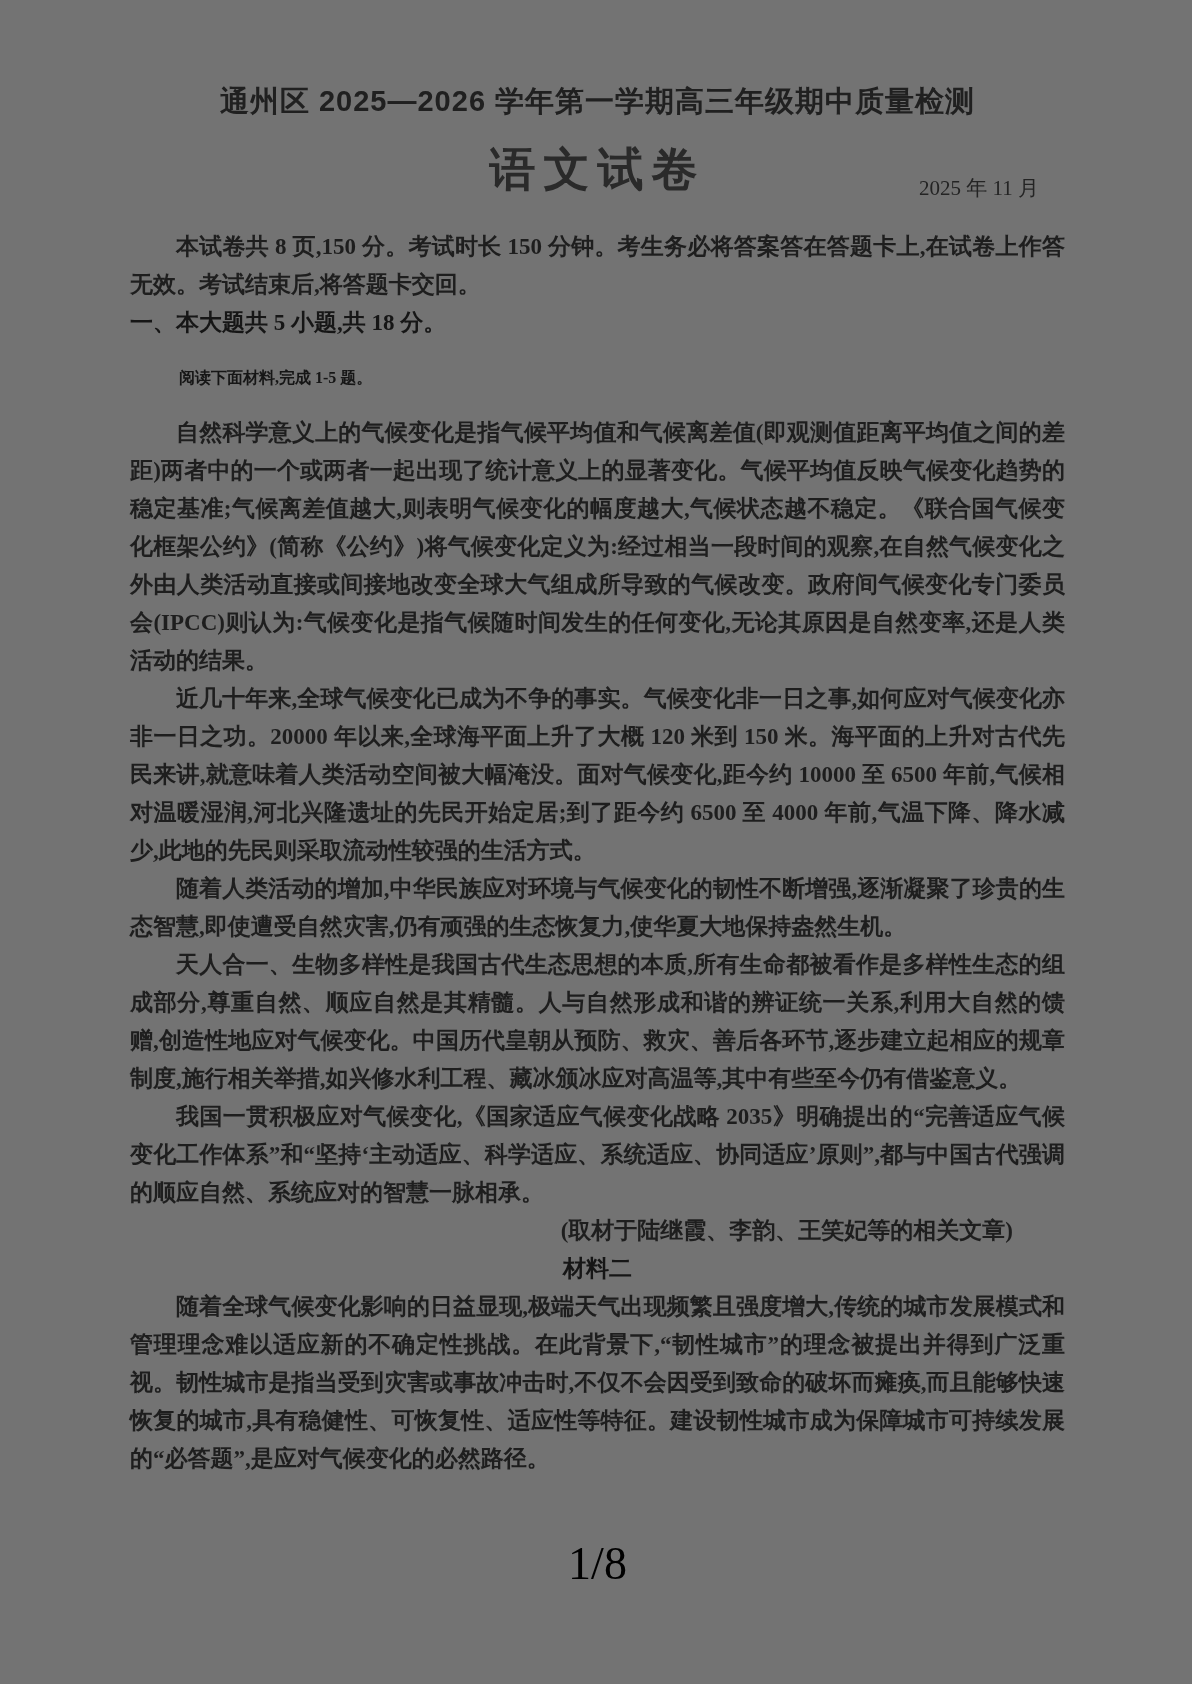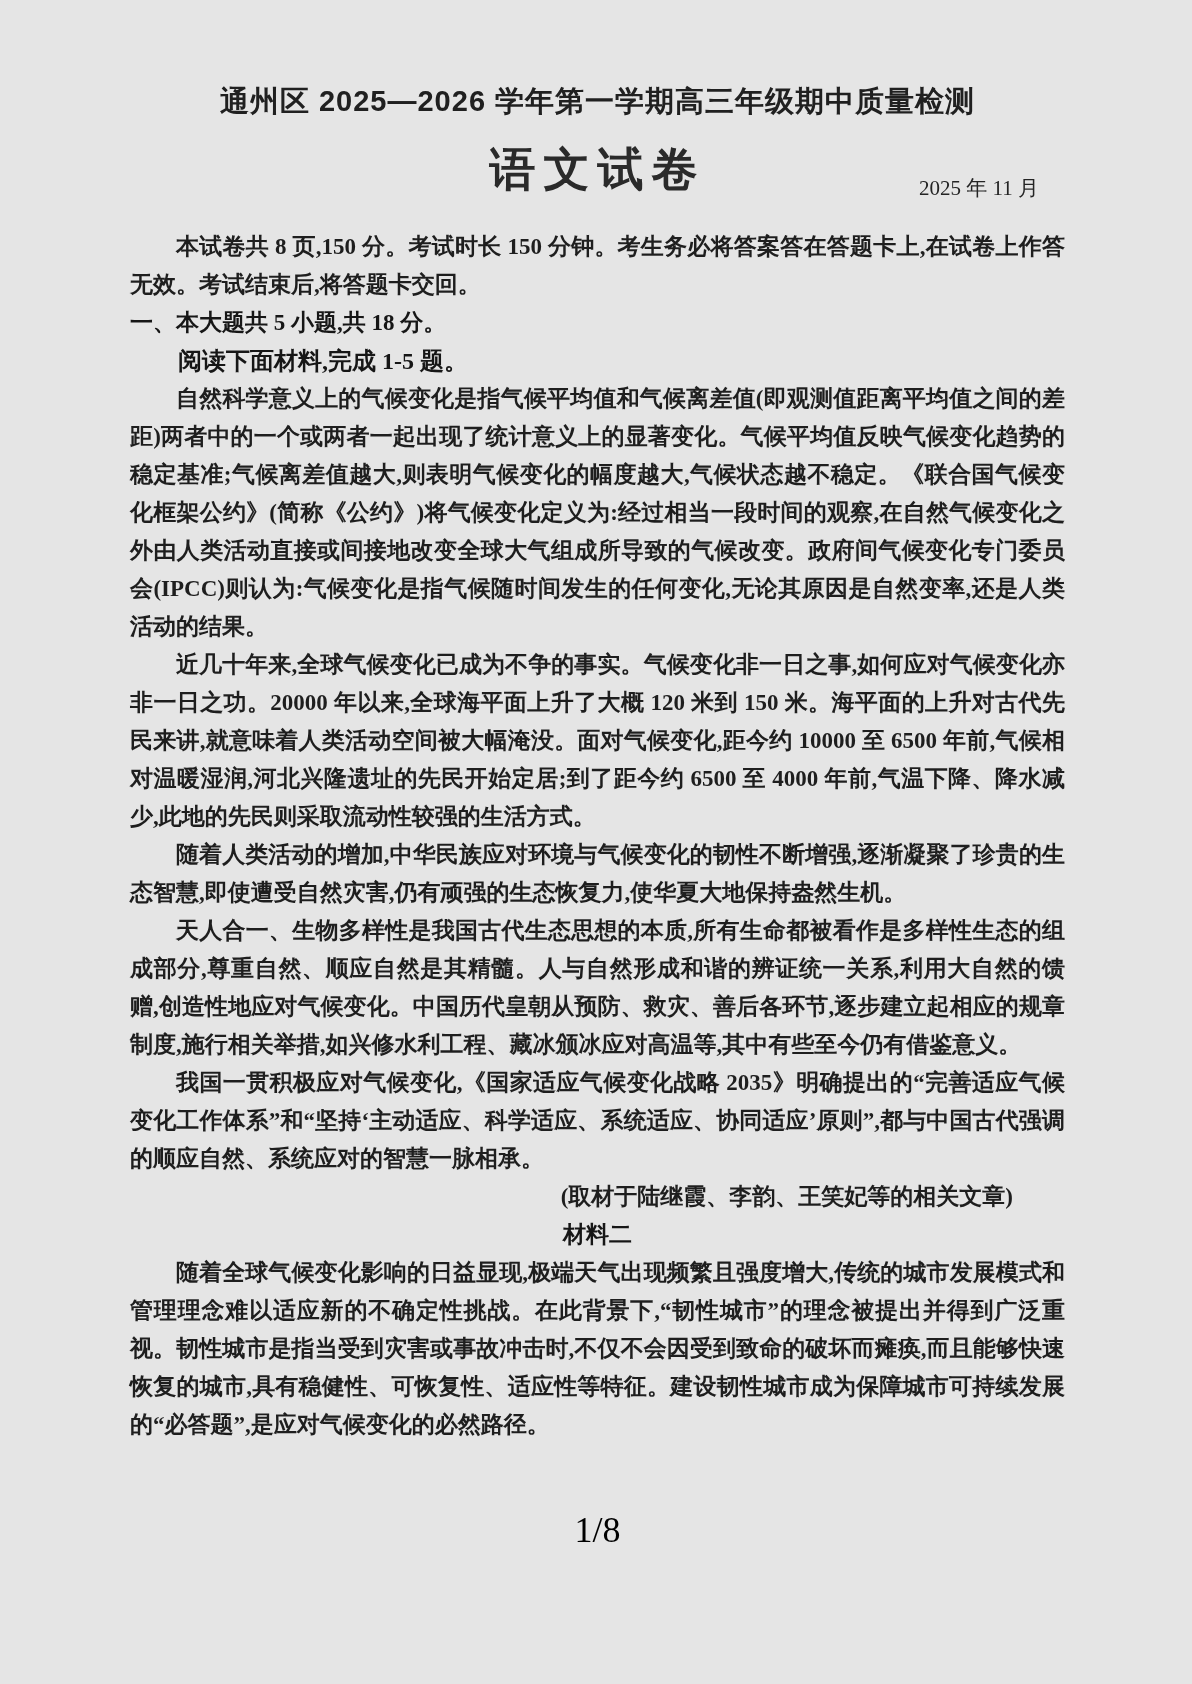--- a/index.html
+++ b/index.html
@@ -12,21 +12,21 @@
     height: 1684px;
     position: relative;
     overflow: hidden;
     color: #1d1d1d;
   }
   .sheet {
     position: absolute;
     inset: 0;
     box-sizing: border-box;
     padding: 84px 127px 0 130px;
-    background: #e5e5e5;
+    background: #737373;
   }
   .hei {
     font-family: Liberation Serif, serif;
     font-weight: bold;
   }
   .kai {
     font-family: "Liberation Serif", serif;
     font-weight: bold;
   }
   .doc-title {
@@ -72,23 +72,23 @@
   }
   .indent { text-indent: 2em; }
   .notice { margin-top: 24px; }
   .section-heading {
     font-size: 23px;
     line-height: 38px;
     margin: 0;
     color: #161616;
   }
   .reading-instruction {
-    font-size: 24px;
+    font-size: 16px;
     line-height: 38px;
-    margin: 0;
+    margin: 17px;
     text-indent: 2em;
     color: #161616;
   }
   .material-heading {
     font-size: 23px;
     line-height: 38px;
     text-align: center;
     margin: 0;
     color: #161616;
   }
@@ -101,21 +101,21 @@
     margin-top: 28px;
     text-align: center;
     font-size: 21px;
     line-height: 34px;
     color: #222222;
   }
   .viewer-page {
     margin-top: 66px;
     text-align: center;
     font-family: "Liberation Serif", serif;
-    font-size: 36px;
+    font-size: 46px;
     line-height: 40px;
     color: #000000;
   }
 </style>
 </head>
 <body>
 
 <div class="sheet">
 
   <h1 class="doc-title">通州区 2025—2026 学年第一学期高三年级期中质量检测</h1>

